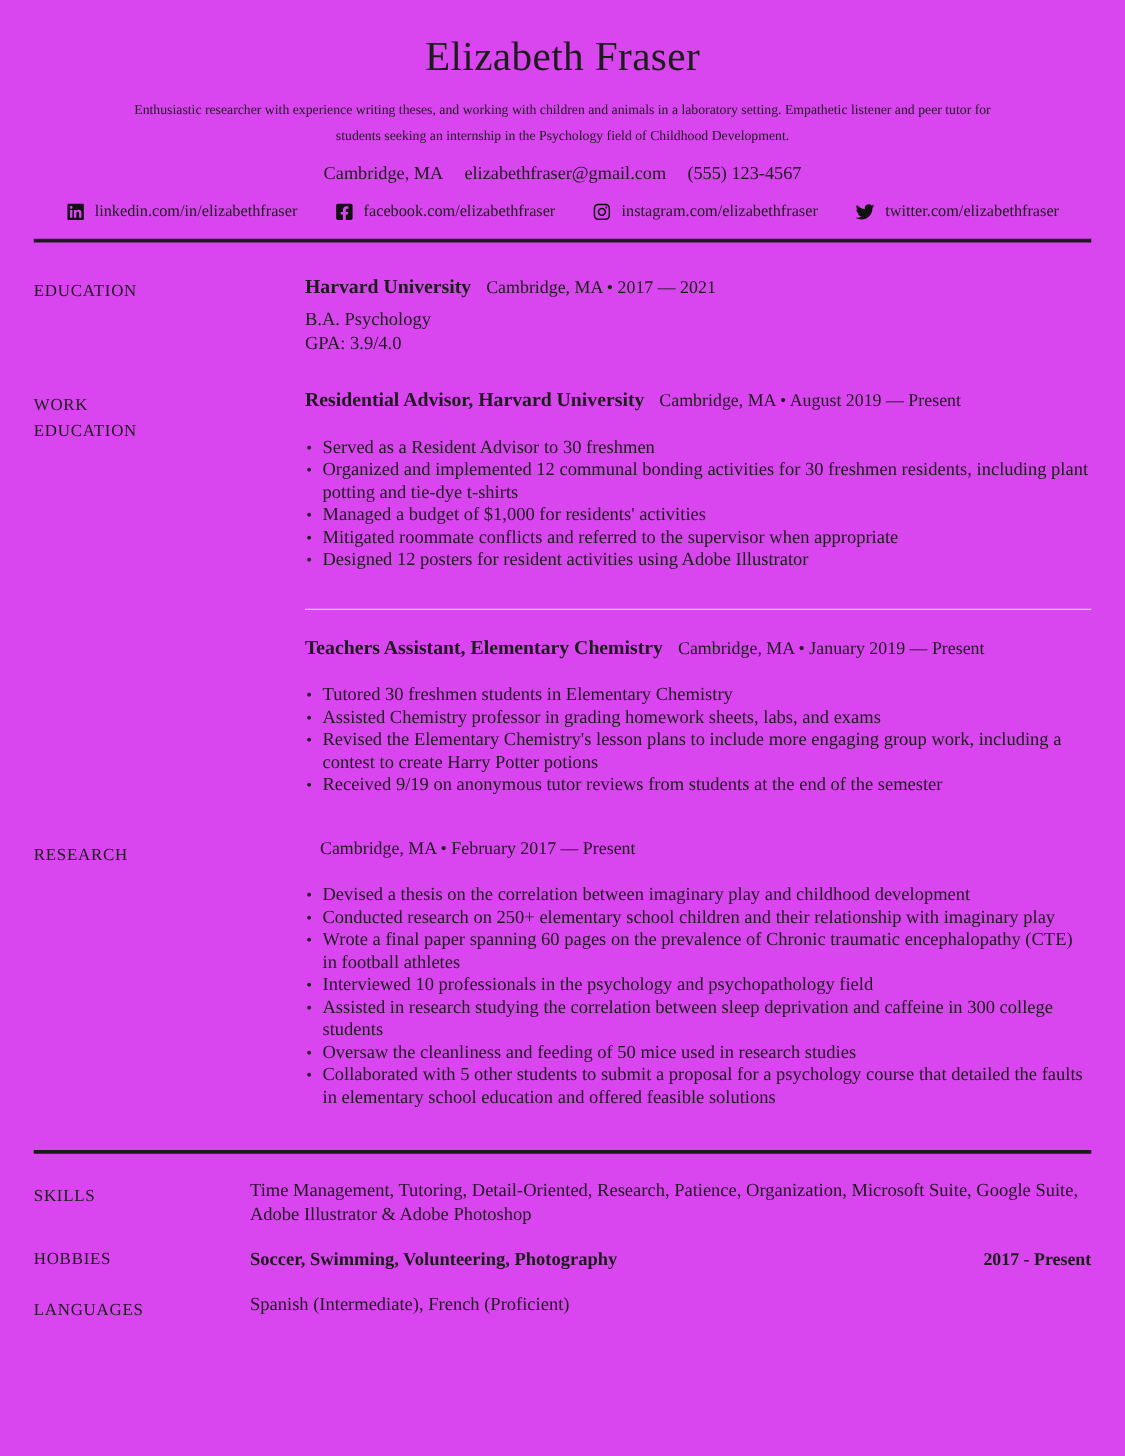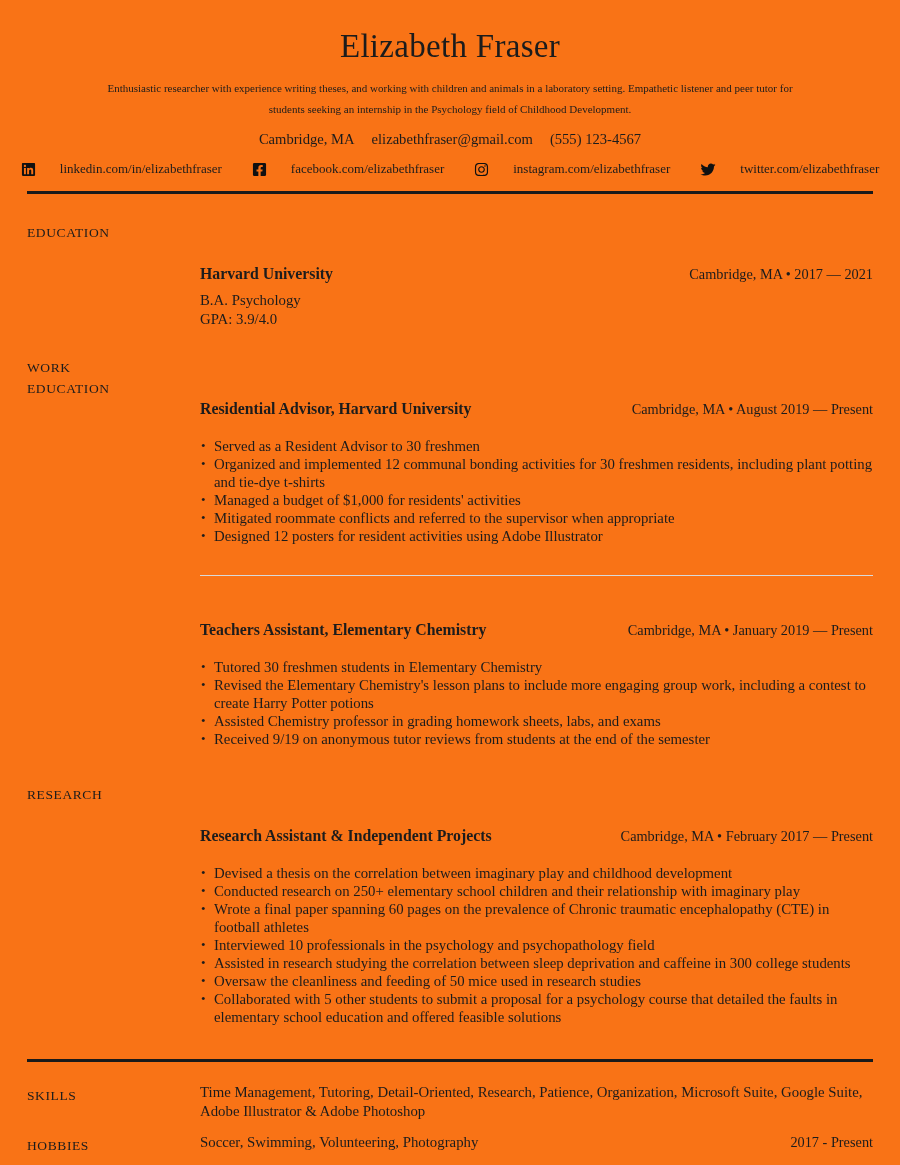--- a/index.html
+++ b/index.html
@@ -1,58 +1,58 @@
 <!DOCTYPE html>
 <html><head>
 <meta charset="utf-8">
 <style>
   * { box-sizing: border-box; }
   body { margin: 0; background: #ffffff; }
   .page {
-    width: 900px; height: 1165px; margin: 0 auto; background: #f97316;
+    width: 900px; height: 1165px; margin: 0 auto; background: #d946ef;
     font-family: "Liberation Serif", serif; color: #1c1c1c;
     padding: 0 27px; overflow: hidden; position: relative;
   }
 
   
   header { text-align: center; padding-top: 26px; }
   .name { font-size: 33px; font-weight: normal; margin: 0; letter-spacing: 0.3px; line-height: 40px; }
   .summary { max-width: 705px; margin: 12px auto 0; font-size: 11px; line-height: 21px; }
   .contact-row { margin-top: 11px; display: flex; justify-content: center; gap: 17px; font-size: 14.6px; font-family: Liberation Serif, serif; }
   .social-row { margin-top: 13px; display: flex; justify-content: center; gap: 30px; font-size: 13px; align-items: center; }
-  .social-item { display: flex; align-items: center; gap: 24px; cursor: pointer; }
+  .social-item { display: flex; align-items: center; gap: 8px; cursor: pointer; }
   .social-item svg { display: block; }
 
   
   .rule { height: 3px; background: #1a1a1a; }
   .rule-top { margin-top: 14px; }
   .rule-bottom { margin-top: 33px; }
 
   
-  .section { display: grid; grid-template-columns: 173px 1fr; }
+  .section { display: grid; grid-template-columns: 173px 1fr; gap: 44px; }
   .section-education { margin-top: 26px; }
   .section-work { margin-top: 27px; }
   .section-research { margin-top: 34px; }
   .label { font-size: 13.5px; letter-spacing: 0.6px; line-height: 21px; max-width: 118px; padding-top: 2px; }
-  .entry-head { display: flex; justify-content: space-between; align-items: baseline; margin-top: 44px; }
+  .entry-head { display: flex; align-items: baseline; }
   .entry-title { font-weight: bold; font-size: 15.8px; line-height: 19px; }
   .entry-date { font-size: 14.3px; white-space: nowrap; padding-left: 12px; }
   .edu-lines { margin-top: 8px; font-size: 14.8px; line-height: 18.5px; }
   ul.bullets { list-style: none; margin: 19px 0 0; padding: 0; font-size: 14.8px; line-height: 18px; }
   ul.bullets li { position: relative; padding-left: 14px; }
   ul.bullets li::before { content: "•"; position: absolute; left: 1px; top: 0; font-size: 13px; }
   .job-divider { border: none; border-top: 1px solid #d9d9d9; margin: 30px 0 21px; }
 
   
   .footer-row { display: grid; grid-template-columns: 173px 1fr; }
   .footer-row-skills { margin-top: 21px; }
   .footer-row-hobbies { margin-top: 13px; }
   .footer-row-languages { margin-top: 18px; }
   .footer-value { font-size: 14.8px; line-height: 18.5px; }
-  .footer-flex { display: flex; justify-content: space-between; align-items: flex-start; }
+  .footer-flex { display: flex; justify-content: space-between; align-items: flex-end; font-weight: bold; }
   .footer-date { font-size: 14.3px; white-space: nowrap; padding-left: 12px; }
 </style>
 </head>
 <body>
 
 <div class="page">
 
   <header>
     <h1 class="name">Elizabeth Fraser</h1>
     <p class="summary">Enthusiastic researcher with experience writing theses, and working with children and animals in a laboratory setting. Empathetic listener and peer tutor for students seeking an internship in the Psychology field of Childhood Development.</p>
@@ -137,34 +137,33 @@
 
         <hr class="job-divider">
 
         <div>
           <div class="entry-head">
             <span class="entry-title">Teachers Assistant, Elementary Chemistry</span>
             <span class="entry-date">Cambridge, MA • January 2019 — Present</span>
           </div>
           <ul class="bullets">
             <li>Tutored 30 freshmen students in Elementary Chemistry</li>
+            <li>Assisted Chemistry professor in grading homework sheets, labs, and exams</li>
             <li>Revised the Elementary Chemistry's lesson plans to include more engaging group work, including a contest to create Harry Potter potions</li>
-            <li>Assisted Chemistry professor in grading homework sheets, labs, and exams</li>
             <li>Received 9/19 on anonymous tutor reviews from students at the end of the semester</li>
           </ul>
         </div>
 
       </div>
     </section>
 
     <section class="section section-research">
       <div class="label">RESEARCH</div>
       <div class="content">
         <div class="entry-head">
-          <span class="entry-title">Research Assistant &amp; Independent Projects</span>
           <span class="entry-date">Cambridge, MA • February 2017 — Present</span>
         </div>
         <ul class="bullets">
           <li>Devised a thesis on the correlation between imaginary play and childhood development</li>
           <li>Conducted research on 250+ elementary school children and their relationship with imaginary play</li>
           <li>Wrote a final paper spanning 60 pages on the prevalence of Chronic traumatic encephalopathy (CTE) in football athletes</li>
           <li>Interviewed 10 professionals in the psychology and psychopathology field</li>
           <li>Assisted in research studying the correlation between sleep deprivation and caffeine in 300 college students</li>
           <li>Oversaw the cleanliness and feeding of 50 mice used in research studies</li>
           <li>Collaborated with 5 other students to submit a proposal for a psychology course that detailed the faults in elementary school education and offered feasible solutions</li>

